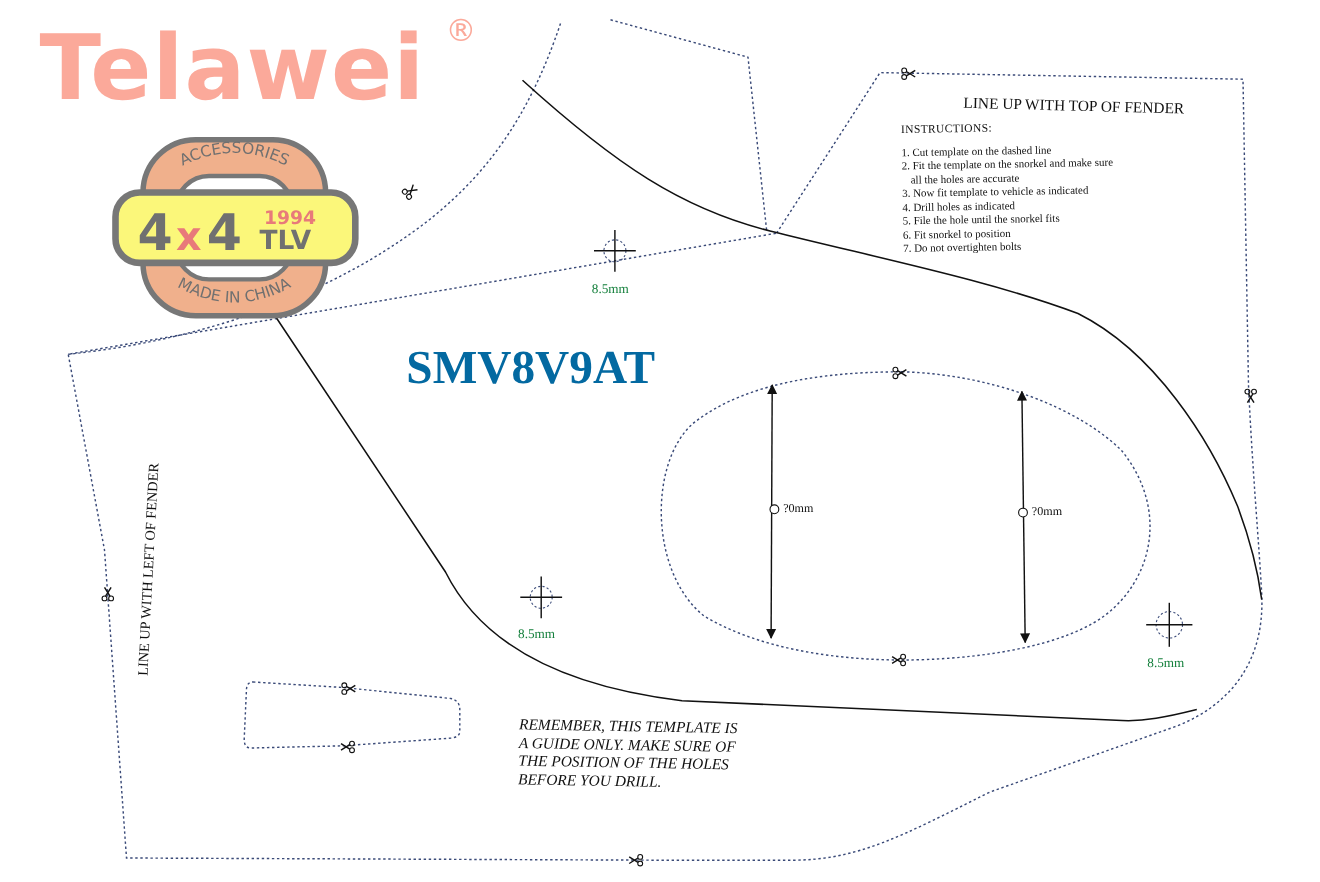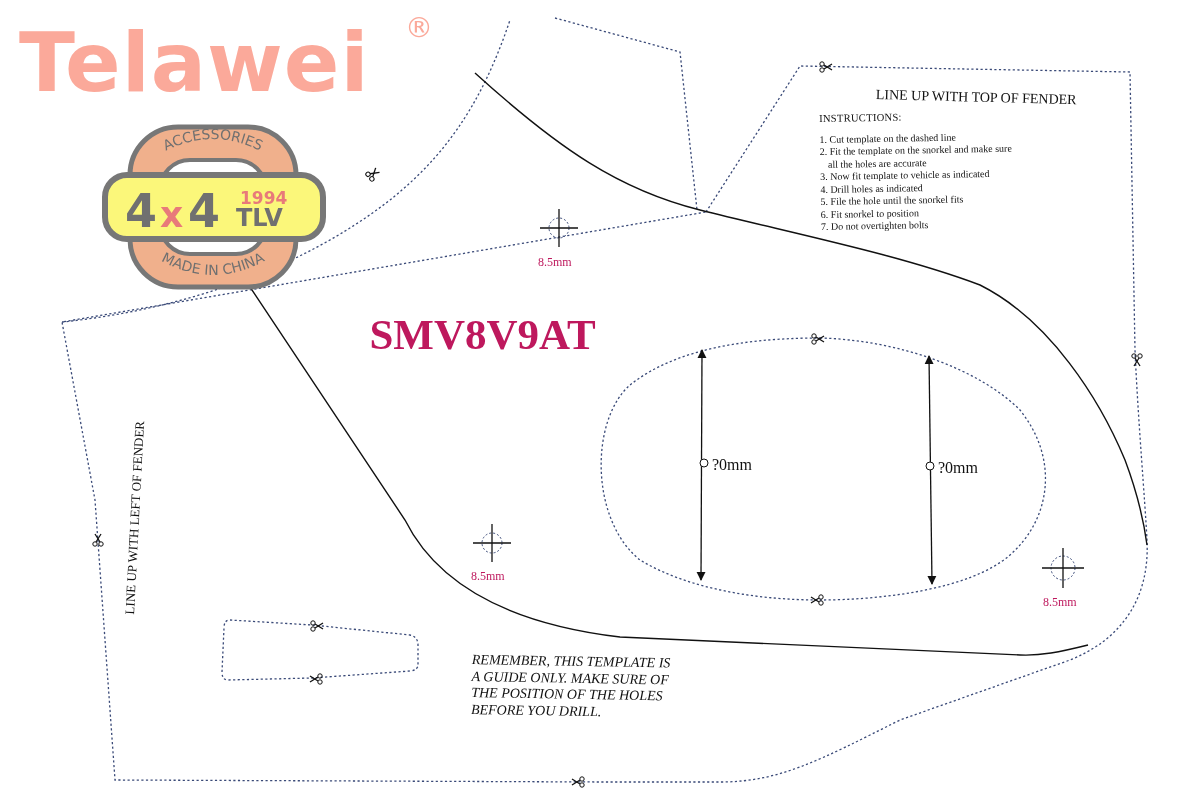--- a/index.html
+++ b/index.html
@@ -1,32 +1,32 @@
 <!DOCTYPE html>
 <html><head>
 <meta charset="utf-8">
 <style>
   html, body { margin: 0; padding: 0; background: #ffffff; }
   body { width: 1200px; height: 802px; position: relative; overflow: hidden; font-family: "Liberation Serif", serif; }
   #canvas { position: absolute; left: 0; top: 0; width: 1200px; height: 802px; }
   .cut { fill: none; stroke: #3a4a78; stroke-width: 1.3; stroke-dasharray: 2.2 2.4; }
   .solid { fill: none; stroke: #111; stroke-width: 1.4; }
-  .brand { position: absolute; left: 19px; top: 22px; font-family: "DejaVu Sans", sans-serif; font-weight: bold; font-size: 82px; letter-spacing: 1px; line-height: 1; }
+  .brand { position: absolute; left: 36px; top: 22px; font-family: "DejaVu Sans", sans-serif; font-weight: bold; font-size: 82px; letter-spacing: 1px; line-height: 1; }
   .reg { position: absolute; left: 405px; top: 14px; font-family: "DejaVu Sans", sans-serif; font-size: 28px; line-height: 1; }
-  .title { position: absolute; left: 330px; top: 313px; width: 305px; text-align: center; font-weight: bold; font-size: 43px; line-height: 44px; color: #be185d; font-family: "Liberation Serif", serif; }
+  .title { position: absolute; left: 330px; top: 313px; width: 305px; text-align: center; font-weight: bold; font-size: 43px; line-height: 44px; color: #0369a1; font-family: "Liberation Serif", serif; }
   .top-fender { position: absolute; left: 876px; top: 87px; font-size: 14px; color: #111; transform: rotate(1.5deg); transform-origin: left top; }
   .instr { position: absolute; left: 819px; top: 113px; font-size: 10px; color: #111; line-height: 12.5px; transform: rotate(-1deg); transform-origin: left top; }
   .instr-head { font-size: 10.5px; margin-bottom: 8px; letter-spacing: 0.3px; }
   .instr ol { margin: 0; padding: 0; list-style: none; }
   .instr li { margin: 0; white-space: nowrap; }
   .left-fender { position: absolute; left: 122px; top: 614px; transform-origin: left top; transform: rotate(-87deg); font-size: 13px; color: #111; white-space: nowrap; }
   .remember { position: absolute; left: 472px; top: 652px; font-style: italic; font-size: 14px; line-height: 16.5px; color: #111; transform: rotate(1deg); transform-origin: left top; }
   .remember div { white-space: nowrap; }
-  .hole-label { position: absolute; font-size: 12px; color: #be185d; }
-  .dim-label { position: absolute; font-size: 16px; color: #111; }
+  .hole-label { position: absolute; font-size: 12px; color: #15803d; }
+  .dim-label { position: absolute; font-size: 11px; color: #111; }
 </style>
 </head>
 <body>
 
 <svg id="canvas" viewBox="0 0 1200 802" xmlns="http://www.w3.org/2000/svg">
   <defs>
     <marker id="arrow" viewBox="0 0 10 10" refX="9" refY="5" markerWidth="7" markerHeight="9" orient="auto-start-reverse">
       <path d="M0,0 L10,5 L0,10 z" fill="#111"></path>
     </marker>
     <g id="scissors">

